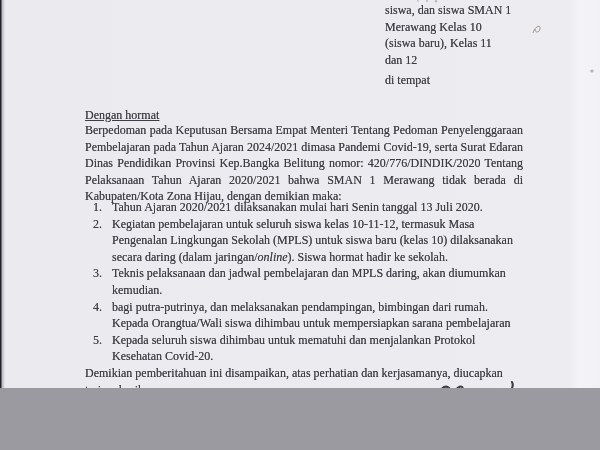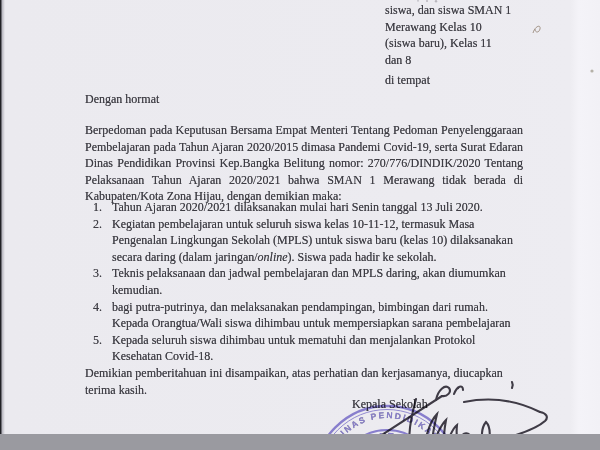--- a/index.html
+++ b/index.html
@@ -1,31 +1,31 @@
 <!DOCTYPE html>
 <html><head>
 <meta charset="utf-8">
 <style>
   html,body{margin:0;padding:0;background:#9a9aa0;}
   .page{
     position:relative;
-    width:600px;height:434px;
+    width:600px;height:388px;
     overflow:hidden;
     background:linear-gradient(90deg,
       #17171b 0px,#2b2b31 1px,#b5b4bd 2px,#ebeaef 5px,
       #ecebf0 70%,#edecf1 95%,#f4f3f8 96.5%,#f2f1f6 100%);
     font-family:"Liberation Serif","DejaVu Serif",serif;
     color:#3e3d44;
     font-size:12px;
     line-height:16.6px;
     text-shadow:0 0 0.45px rgba(62,61,68,0.75);
   }
   .addressee{position:absolute;left:385px;top:2px;}
   .addressee .loc{margin-top:4px;}
-  .salutation{position:absolute;left:85px;top:91px;}
+  .salutation{position:absolute;left:85px;top:107px;text-decoration:underline;}
   .opening{position:absolute;left:85px;top:122px;width:438px;}
   .opening .jline{text-align:justify;text-align-last:justify;white-space:normal;}
   .opening .jline.last{text-align-last:left;}
   .list{position:absolute;left:93px;top:199px;}
   .list .item{display:flex;}
   .list .num{width:19px;flex:0 0 19px;}
   .list .itext div{white-space:nowrap;}
   .closing{position:absolute;left:85px;top:365px;}
   .kepala{position:absolute;left:352px;top:396px;}
   em{font-style:italic;}
@@ -37,69 +37,69 @@
 </head>
 <body>
 
 <div class="page">
 
   <div class="addressee">
     <div>
         <div>siswa, dan siswa SMAN 1</div>
         <div>Merawang Kelas 10</div>
         <div>(siswa baru), Kelas 11</div>
-        <div>dan 8</div>
+        <div>dan 12</div>
       </div>
     <div class="loc">di tempat</div>
   </div>
 
   <div class="salutation">Dengan hormat</div>
 
   <div class="opening">
       <div class="jline">Berpedoman pada Keputusan Bersama Empat Menteri Tentang Pedoman Penyelenggaraan</div>
-      <div class="jline">Pembelajaran pada Tahun Ajaran 2020/2015 dimasa Pandemi Covid-19, serta Surat Edaran</div>
-      <div class="jline">Dinas Pendidikan Provinsi Kep.Bangka Belitung nomor: 270/776/DINDIK/2020 Tentang</div>
+      <div class="jline">Pembelajaran pada Tahun Ajaran 2024/2021 dimasa Pandemi Covid-19, serta Surat Edaran</div>
+      <div class="jline">Dinas Pendidikan Provinsi Kep.Bangka Belitung nomor: 420/776/DINDIK/2020 Tentang</div>
       <div class="jline">Pelaksanaan Tahun Ajaran 2020/2021 bahwa SMAN 1 Merawang tidak berada di</div>
       <div class="jline last">Kabupaten/Kota Zona Hijau, dengan demikian maka:</div>
     </div>
 
   <div class="list">
       <div class="item">
         <span class="num">1.</span>
         <div class="itext">
           <div><span>Tahun Ajaran 2020/2021 dilaksanakan mulai hari Senin tanggal 13 Juli 2020.</span></div>
         </div>
       </div>
       <div class="item">
         <span class="num">2.</span>
         <div class="itext">
           <div><span>Kegiatan pembelajaran untuk seluruh siswa kelas 10-11-12, termasuk Masa</span></div>
           <div><span>Pengenalan Lingkungan Sekolah (MPLS) untuk siswa baru (kelas 10) dilaksanakan</span></div>
-          <div><span>secara daring (dalam jaringan/</span><em>online</em><span>). Siswa pada hadir ke sekolah.</span></div>
+          <div><span>secara daring (dalam jaringan/</span><em>online</em><span>). Siswa hormat hadir ke sekolah.</span></div>
         </div>
       </div>
       <div class="item">
         <span class="num">3.</span>
         <div class="itext">
           <div><span>Teknis pelaksanaan dan jadwal pembelajaran dan MPLS daring, akan diumumkan</span></div>
           <div><span>kemudian.</span></div>
         </div>
       </div>
       <div class="item">
         <span class="num">4.</span>
         <div class="itext">
           <div><span>bagi putra-putrinya, dan melaksanakan pendampingan, bimbingan dari rumah.</span></div>
           <div><span>Kepada Orangtua/Wali siswa dihimbau untuk mempersiapkan sarana pembelajaran</span></div>
         </div>
       </div>
       <div class="item">
         <span class="num">5.</span>
         <div class="itext">
           <div><span>Kepada seluruh siswa dihimbau untuk mematuhi dan menjalankan Protokol</span></div>
-          <div><span>Kesehatan Covid-18.</span></div>
+          <div><span>Kesehatan Covid-20.</span></div>
         </div>
       </div>
     </div>
 
   <div class="closing">
       <div>Demikian pemberitahuan ini disampaikan, atas perhatian dan kerjasamanya, diucapkan</div>
       <div>terima kasih.</div>
     </div>
 
   <div class="kepala">Kepala Sekolah</div>

